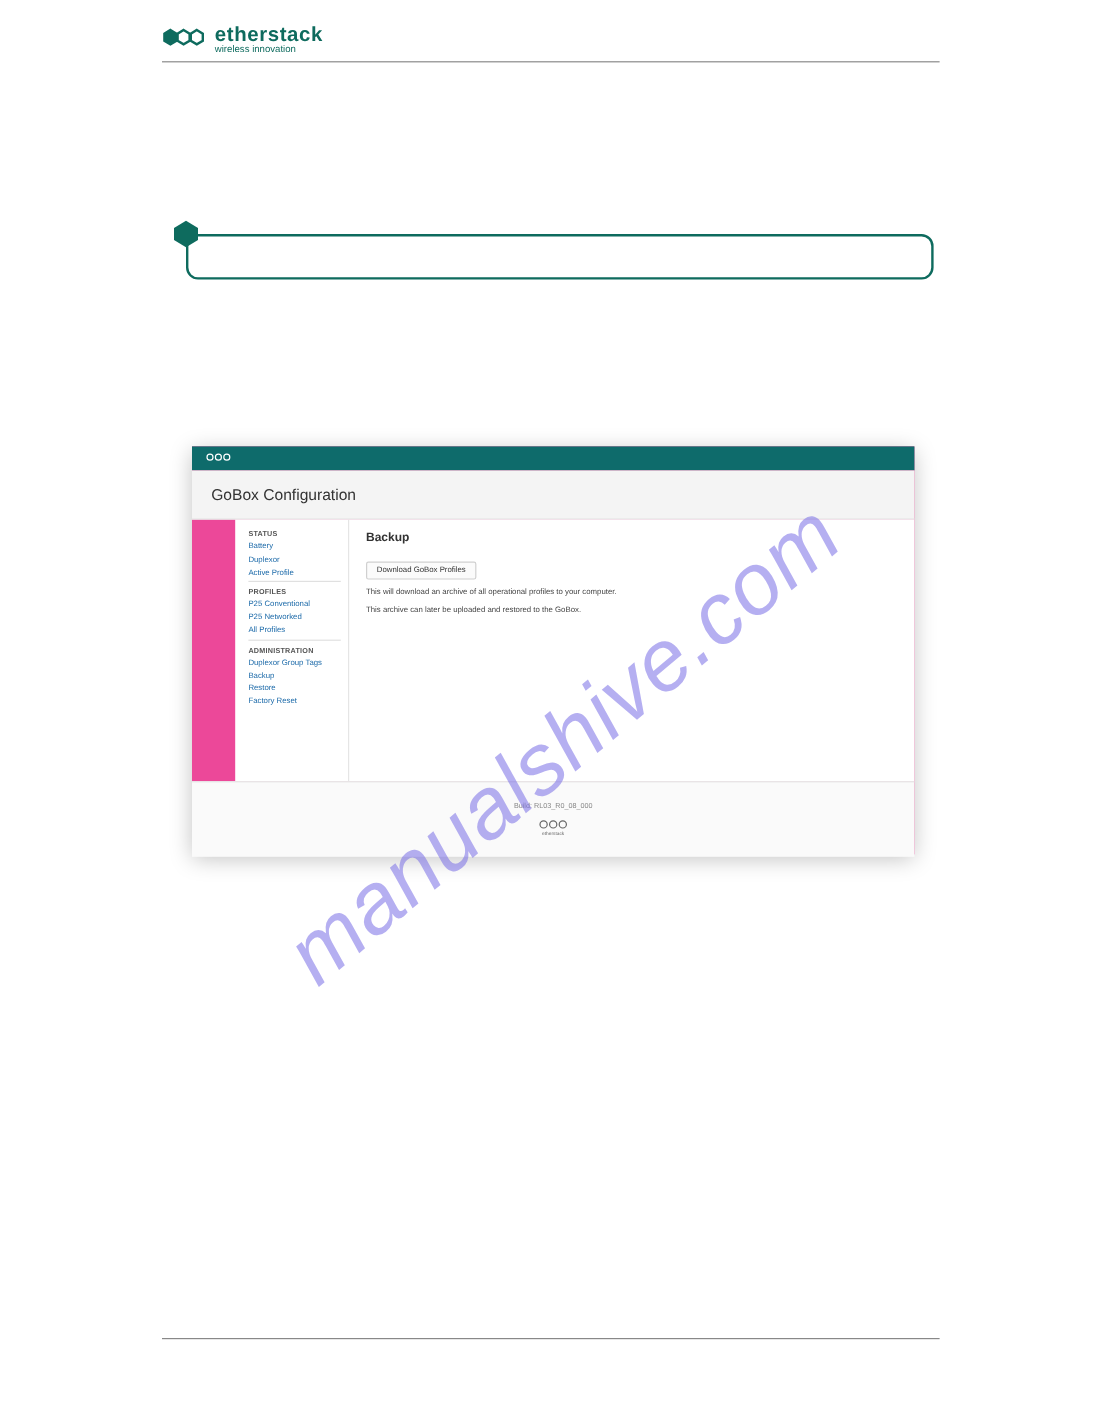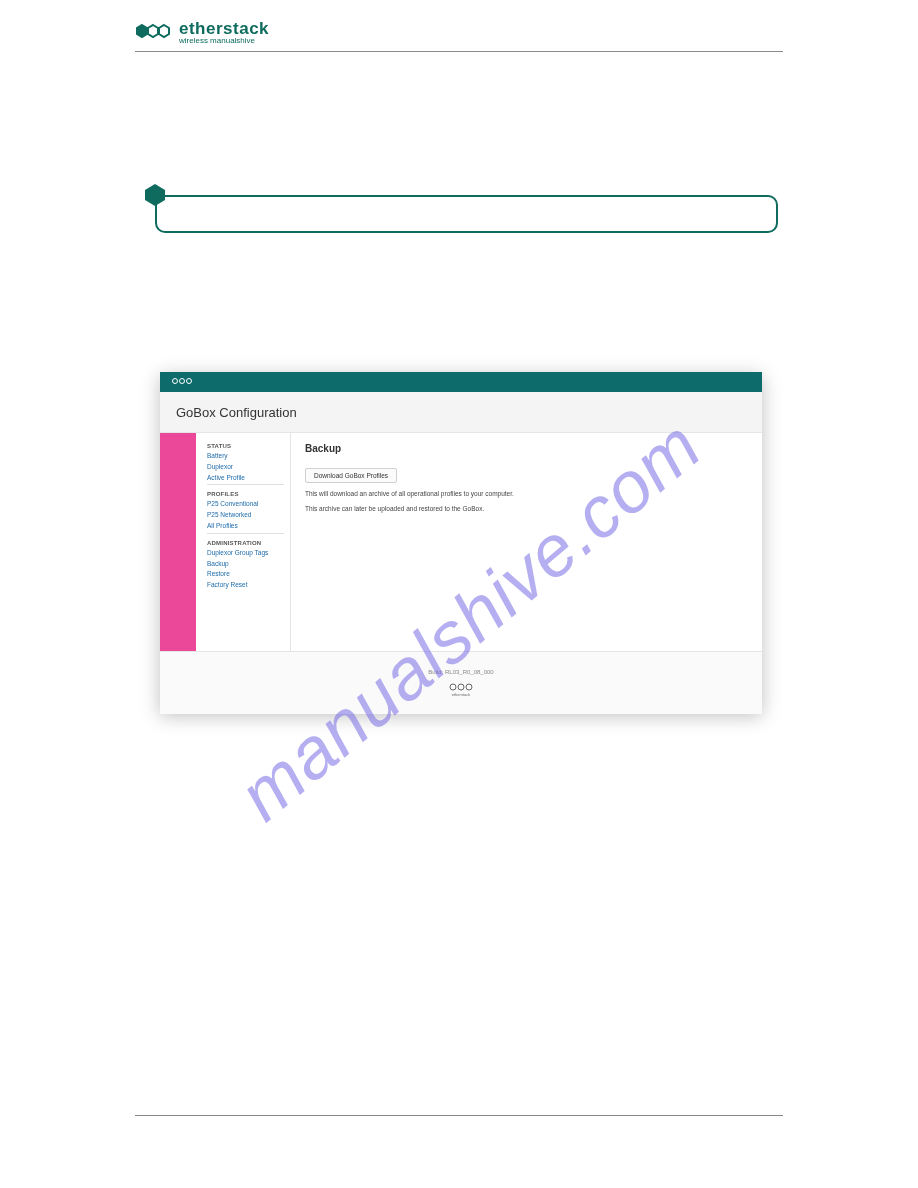--- a/index.html
+++ b/index.html
@@ -198,21 +198,21 @@
     <div class="logo">
       <svg width="40" height="22" viewBox="0 0 40 22">
         <g fill="none" stroke="#0e6b5e" stroke-width="2">
           <polygon points="7,3 12,6 12,12 7,15 2,12 2,6" fill="#0e6b5e"></polygon>
           <polygon points="18,3 23,6 23,12 18,15 13,12 13,6"></polygon>
           <polygon points="29,3 34,6 34,12 29,15 24,12 24,6"></polygon>
         </g>
       </svg>
       <div class="logo-text">
         <span class="logo-main">etherstack</span>
-        <span class="logo-sub">wireless manualshive</span>
+        <span class="logo-sub">wireless innovation</span>
       </div>
     </div>
   </div>
 
   <div class="callout">
     <div class="callout-box">
       <svg class="callout-hex" viewBox="0 0 24 24">
         <polygon points="12,1 22,7 22,17 12,23 2,17 2,7" fill="#0e6b5e"></polygon>
       </svg>
       <span></span>

